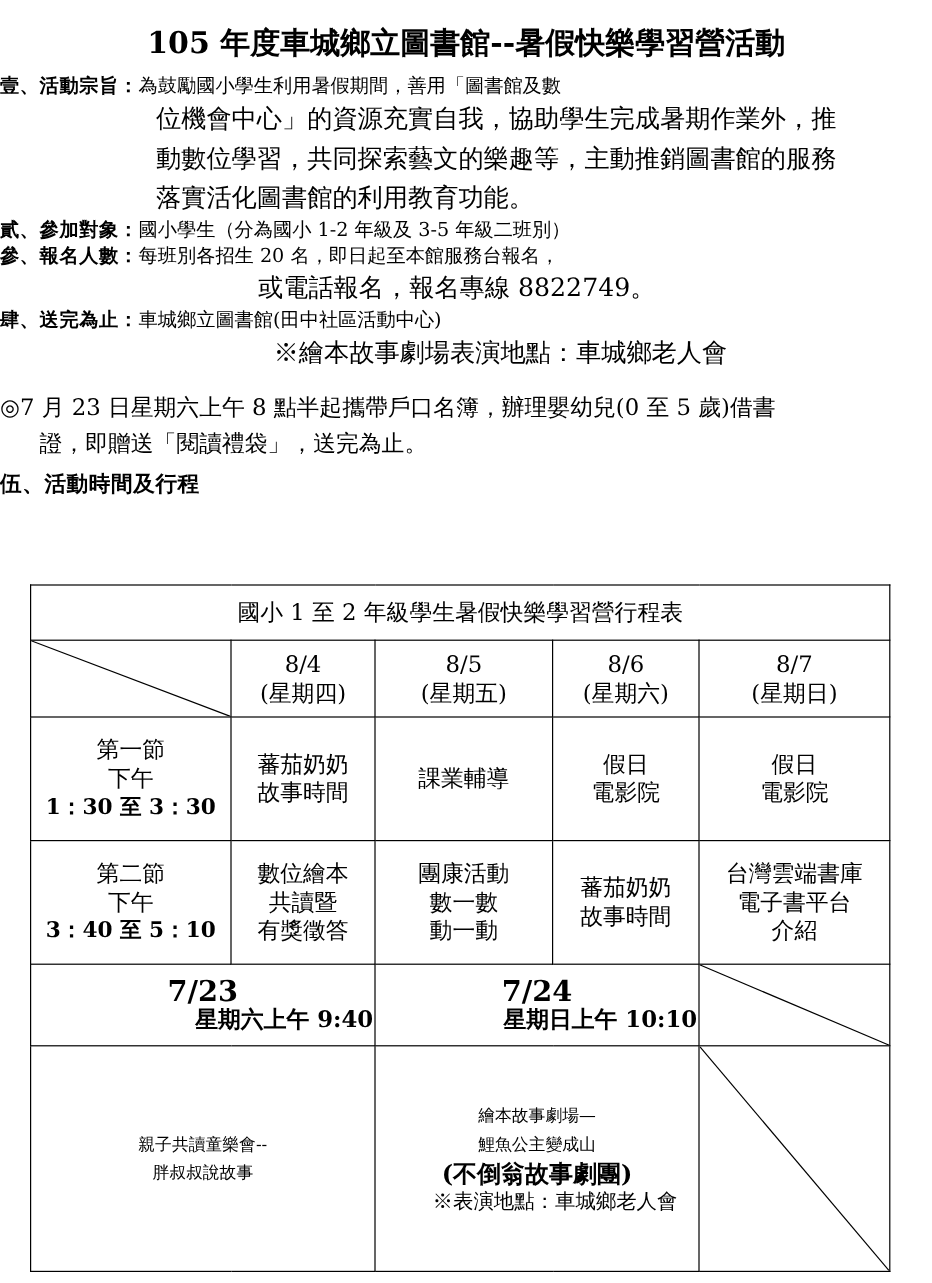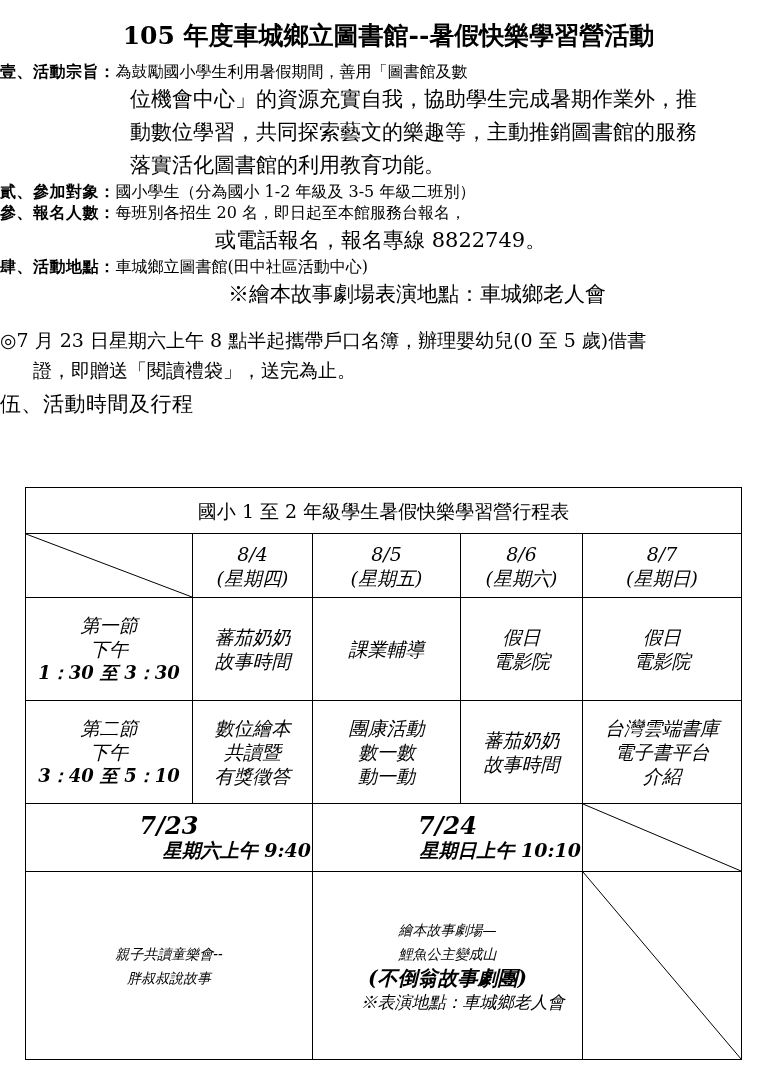--- a/index.html
+++ b/index.html
@@ -67,22 +67,22 @@
   .ind-5 { padding-left: 228px; }
 
   .note-line {
     font-size: 19px;
     line-height: 30px;
     white-space: nowrap;
   }
   .note-ind { padding-left: 33px; }
 
   .sec5 {
-    font-size: 21px;
-    font-weight: normal;
+    font-size: 18px;
+    font-weight: bold;
     line-height: 30px;
     letter-spacing: 0.5px;
     padding-top: 4px;
     white-space: nowrap;
   }
 
   
   .sched-wrap {
     position: absolute;
     left: 25px;
@@ -137,21 +137,21 @@
   td.evt-cell .big { font-size: 14px; }
   td.evt-cell .bold { font-weight: bold; font-size: 20px; }
   td.evt-cell .small { font-size: 17px; margin-left: 30px; }
   .diag {
     position: absolute;
     left: 0; top: 0;
     width: 100%;
     height: 100%;
     display: block;
   }
-  .cell-lines > div { white-space: nowrap; font-style: italic; }
+  .cell-lines > div { white-space: nowrap; }
 </style>
 </head>
 <body>
 
 <div class="page">
 
   <div class="doc-title">105 年度車城鄉立圖書館--暑假快樂學習營活動</div>
 
   <div class="body-area">
 
@@ -168,21 +168,21 @@
       <span class="val">國小學生（分為國小 1-2 年級及 3-5 年級二班別）</span>
     </div>
 
     <div class="item-row">
       <span class="lbl">參、報名人數：</span>
       <span class="val">每班別各招生 20 名，即日起至本館服務台報名，</span>
     </div>
     <div class="item ind-4">或電話報名，報名專線 8822749。</div>
 
     <div class="item-row">
-      <span class="lbl">肆、活動地點：</span>
+      <span class="lbl">肆、送完為止：</span>
       <span class="val"> 車城鄉立圖書館(田中社區活動中心)</span>
     </div>
     <div class="item ind-5">※繪本故事劇場表演地點：車城鄉老人會</div>
 
     <div style="height:14px"></div>
 
     <div class="note-line">◎7 月 23 日星期六上午 8 點半起攜帶戶口名簿，辦理嬰幼兒(0 至 5 歲)借書</div>
     <div class="note-line note-ind">證，即贈送「閱讀禮袋」，送完為止。</div>
 
     <div class="sec5">伍、活動時間及行程</div>

